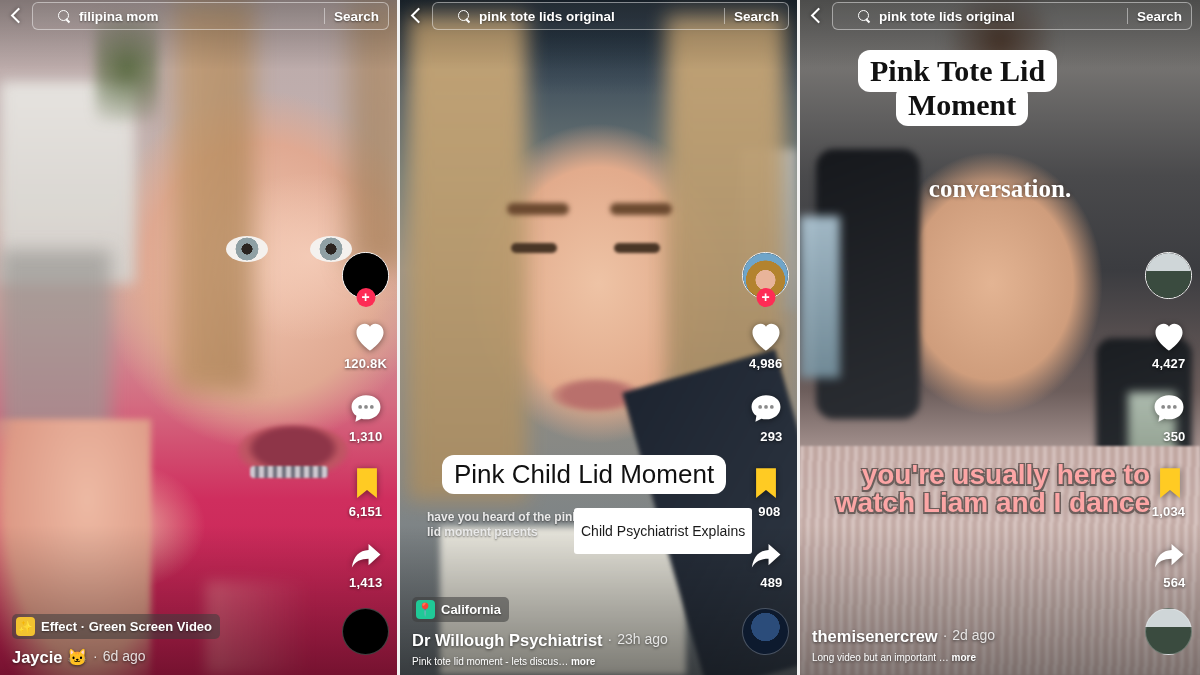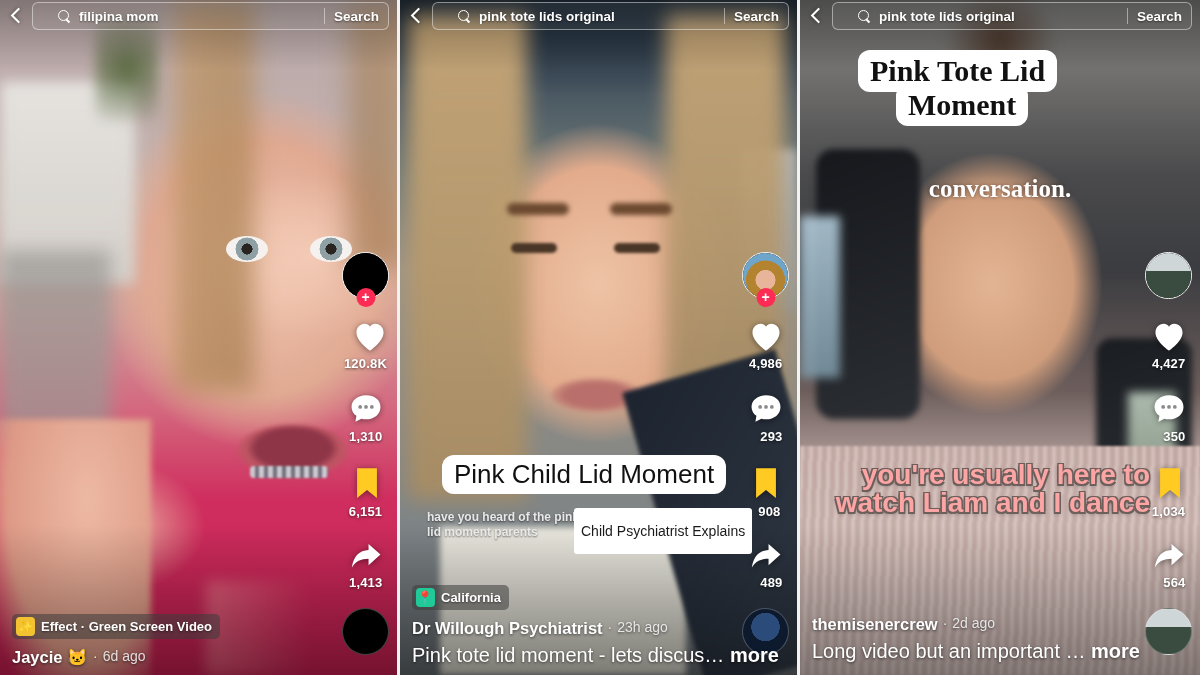--- a/index.html
+++ b/index.html
@@ -142,21 +142,21 @@
   
   .meta { position:absolute; left:12px; bottom:8px; z-index:7; width:78%; }
   .chip { display:inline-flex; align-items:center; gap:6px; background:rgba(60,60,60,.55);
       border-radius:5px; padding:3px 8px 3px 4px; margin-bottom:9px; }
   .chip .glyph { width:19px; height:19px; border-radius:4px; display:flex; align-items:center;
       justify-content:center; font-size:12px; }
   .chip .txt { color:#fff; font-size:13px; font-weight:700; text-shadow:0 1px 2px rgba(0,0,0,.5); }
   .user { color:#fff; font-size:16.5px; font-weight:700; text-shadow:0 1px 3px rgba(0,0,0,.6);
       display:flex; align-items:flex-start; gap:5px; }
   .user .when { font-weight:400; font-size:14px; color:rgba(255,255,255,.82); }
-  .desc { color:#fff; font-size:20px; margin-top:6px; text-shadow:0 1px 3px rgba(0,0,0,.6);
+  .desc { color:#fff; font-size:10px; margin-top:6px; text-shadow:0 1px 3px rgba(0,0,0,.6);
       white-space:nowrap; }
   .desc .more { font-weight:700; }
   .hashtag { color:#fff; font-size:16px; font-weight:700; margin-top:7px;
       text-shadow:0 1px 3px rgba(0,0,0,.6); }
 
   
   .cap-white { position:absolute; background:#fff; color:#111; border-radius:12px;
       padding:4px 12px; font-size:26px; z-index:5; white-space:nowrap; }
   .cap-serif { font-family:"Liberation Serif", serif; font-weight:700; }
   .cap-sub { position:absolute; z-index:5; color:#fff; font-family:"Liberation Serif", serif;

